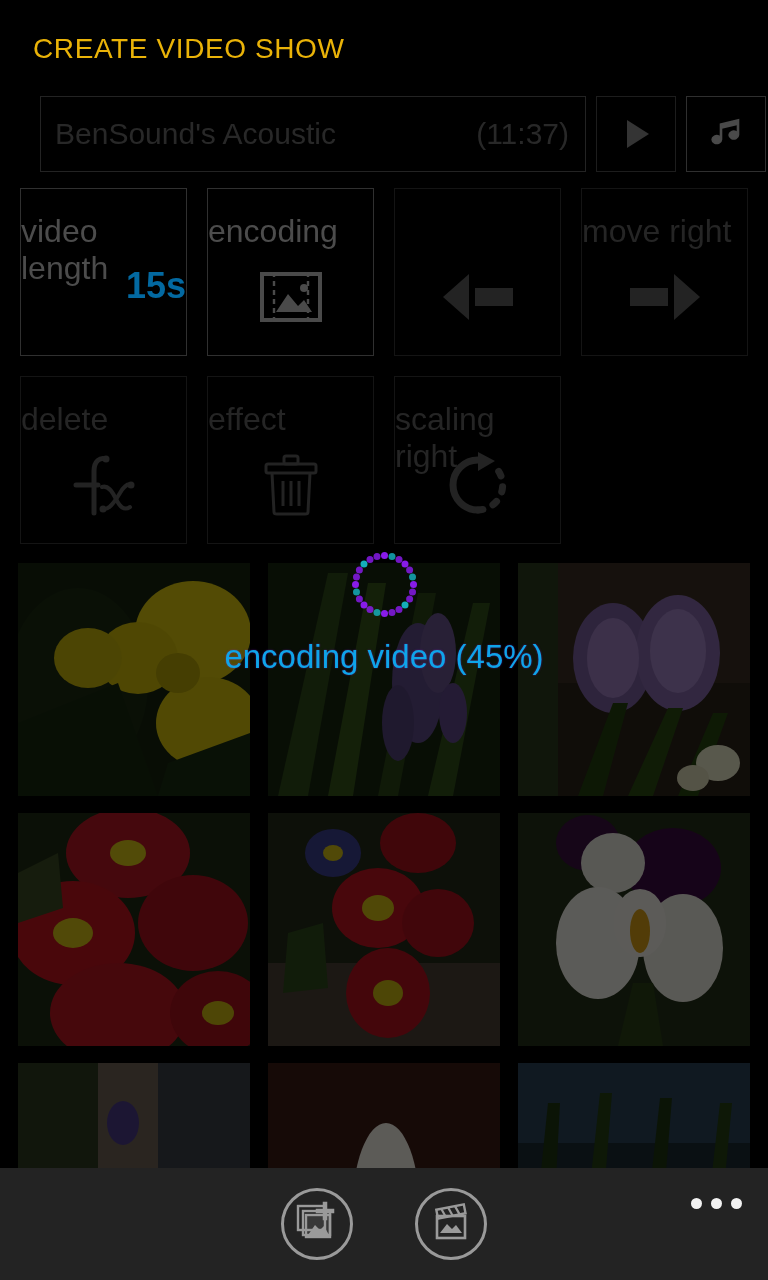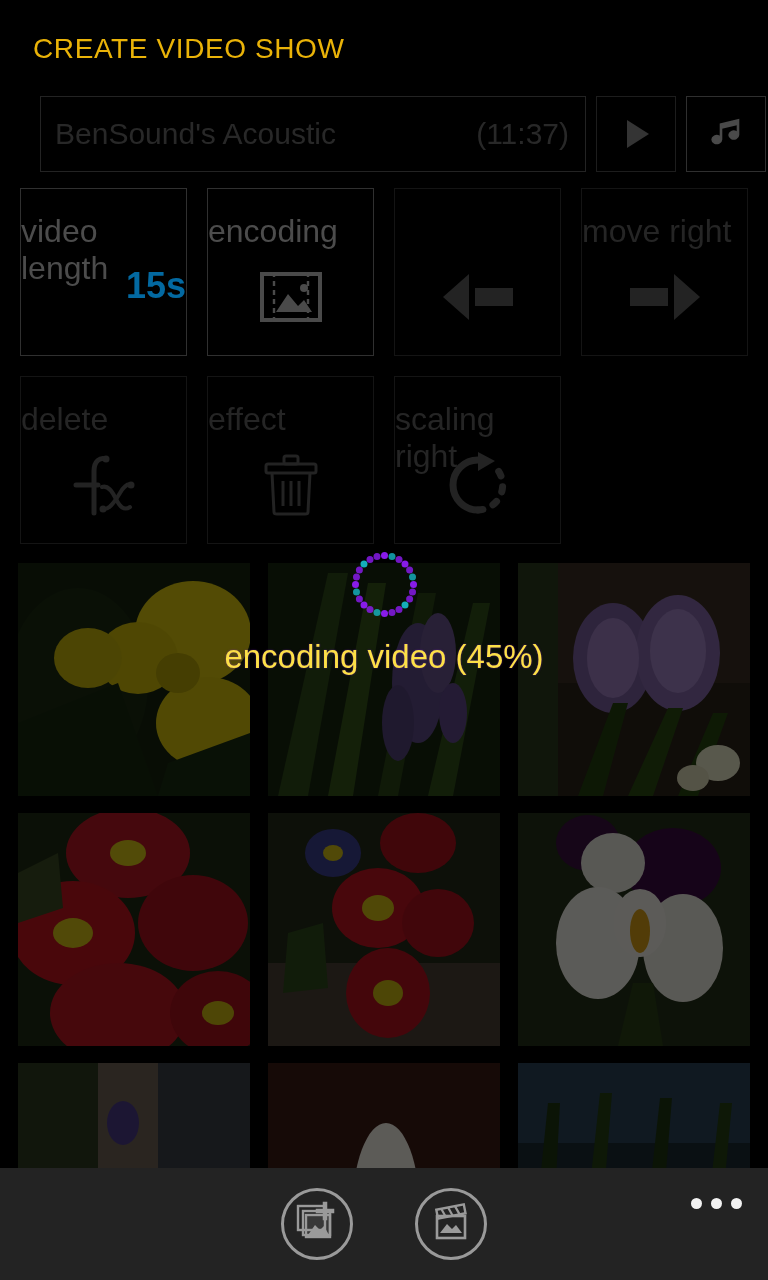--- a/index.html
+++ b/index.html
@@ -183,21 +183,21 @@
     width:7px; height:7px;
     margin:-3.5px;
     border-radius:50%;
     transform-origin:center;
   }
   .progress-text {
     position:absolute;
     left:0; right:0; top:638px;
     text-align:center;
     font-size:33px;
-    color:#fde047;
+    color:#0ea5e9;
     text-shadow:0 0 2px rgba(143,28,245,0.5);
   }
 
   
   .appbar {
     position:absolute;
     left:0; bottom:0;
     width:768px; height:112px;
     background:#232323;
   }

